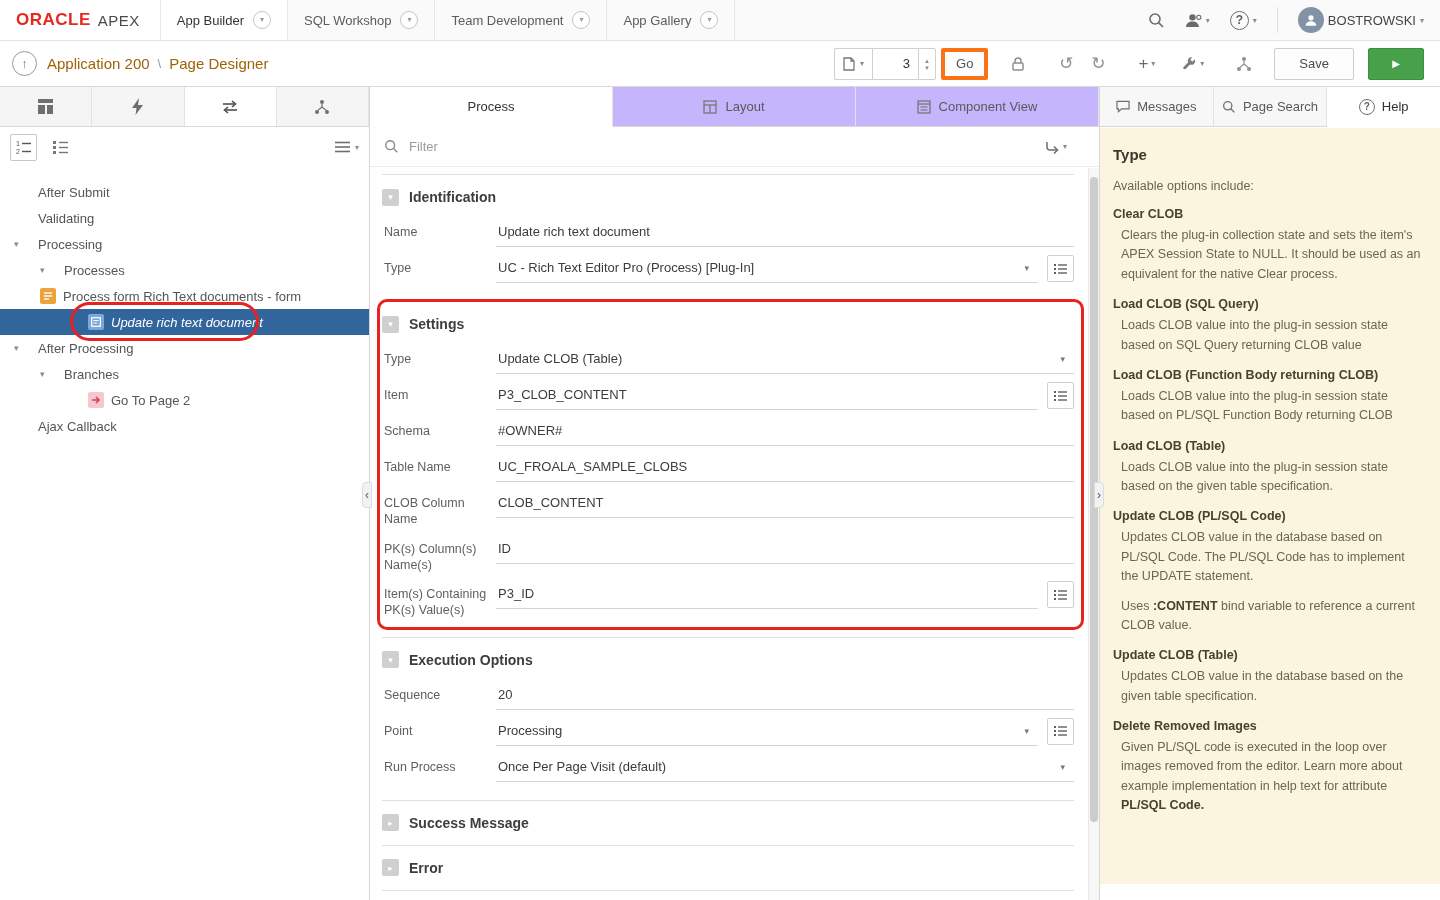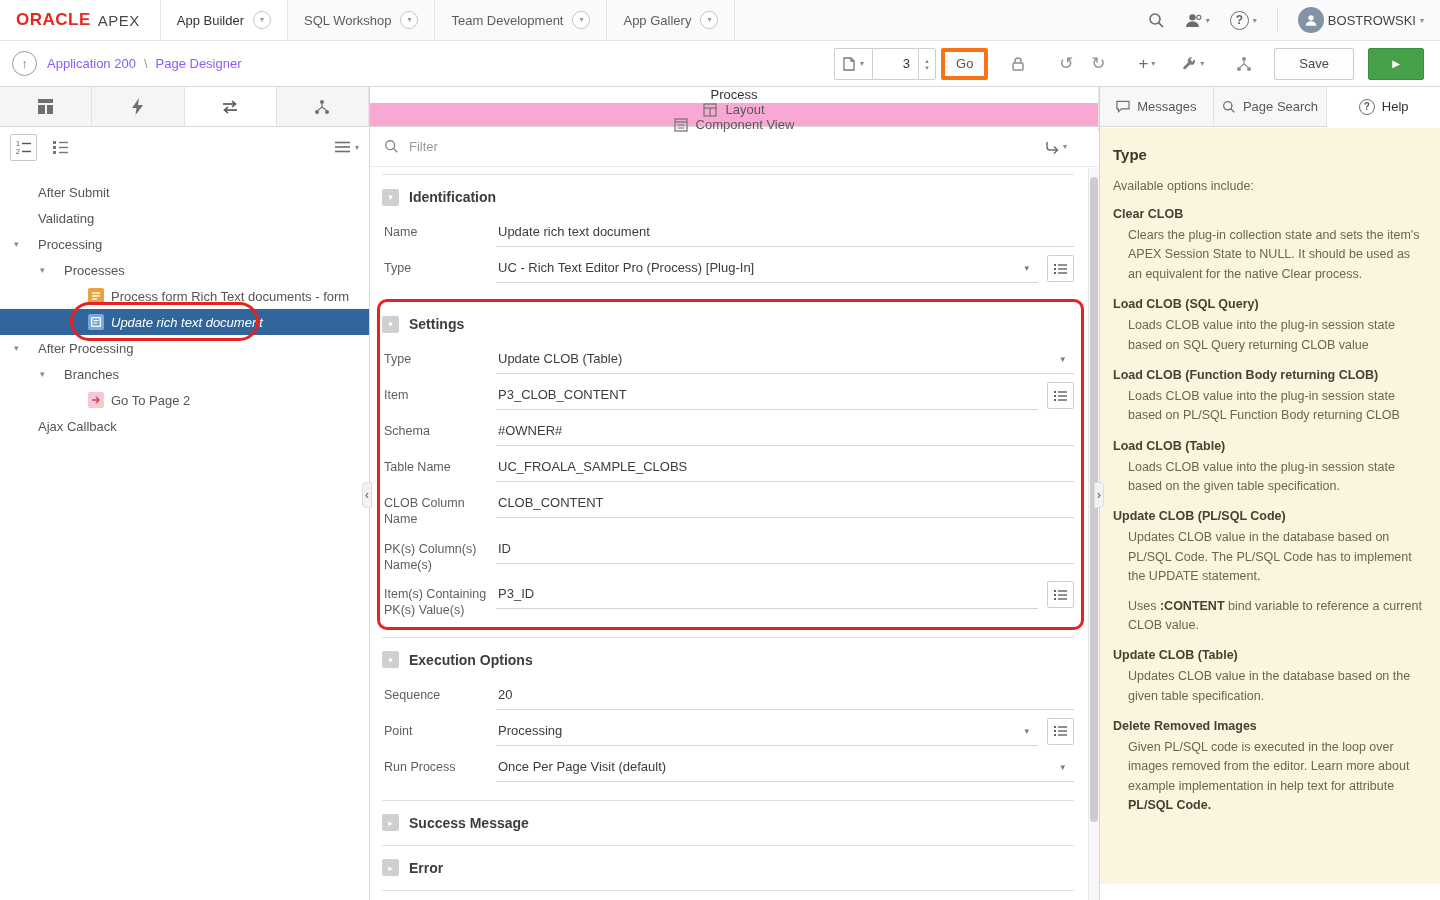--- a/index.html
+++ b/index.html
@@ -27,21 +27,21 @@
   .h-divider { width:1px; height:26px; background:#e0e0e0; }
   .avatar { width:26px; height:26px; border-radius:50%; background:#8293a6; display:flex;
             align-items:center; justify-content:center; }
   .user-name { font-size:13px; color:#444; }
 
   
   .toolbar { position:absolute; top:41px; left:0; right:0; height:46px; background:#fff;
              border-bottom:1px solid #d9d9d9; display:flex; align-items:center; padding:0 16px 0 12px; }
   .crumb-circ { width:25px; height:25px; border:1.5px solid #9a9a9a; border-radius:50%; display:flex;
                 align-items:center; justify-content:center; font-size:13px; color:#777; cursor:pointer; }
-  .crumb-txt { font-size:13px; color:#8b5cf6; margin-left:10px; }
+  .crumb-txt { font-size:15px; color:#a16207; margin-left:10px; }
   .crumb-sep { font-size:13px; color:#9a9a9a; margin:0 8px; }
   .tb-right { margin-left:auto; display:flex; align-items:center; }
   .pagesel { display:flex; align-items:stretch; height:32px; }
   .pagesel .seg { border:1px solid #cfcfcf; background:#fff; display:flex; align-items:center;
                   justify-content:center; gap:5px; padding:0 8px; }
   .pagesel .seg.first { border-radius:2px 0 0 2px; border-right:none; }
   .pg-num { width:46px; border:1px solid #cfcfcf; border-right:none; text-align:right; padding-right:8px;
             font-size:13px; color:#333; font-family:inherit; }
   .spinner { width:18px; border:1px solid #cfcfcf; display:flex; flex-direction:column; align-items:center;
              justify-content:center; color:#8a8a8a; border-radius:0 2px 2px 0; background:#fff; }
@@ -80,21 +80,21 @@
   .tree-row.sel { background:#31659c; color:#fff; }
   .tree-row.sel .tree-label { font-style:italic; }
   .tw { width:16px; font-size:9px; color:#8a8a8a; flex-shrink:0; }
   .tree-icon { width:16px; height:16px; border-radius:2px; margin-right:7px; flex-shrink:0;
                display:flex; align-items:center; justify-content:center; }
   .ti-orange { background:#eca33d; }
   .ti-blue { background:#7aa8d8; }
   .ti-pink { background:#f6c7d1; }
 
   
-  .center-tabs { height:40px; display:flex; background:#f9a8d4; border-bottom:1px solid #d9d9d9;flex-direction:column; }
+  .center-tabs { height:40px; display:flex; background:#c4b5fd; border-bottom:1px solid #d9d9d9; }
   .c-tab { flex:1; display:flex; align-items:center; justify-content:center; gap:8px; font-size:13px;
            color:#5a5a5a; border-right:1px solid #e2e2e2; cursor:pointer; }
   .c-tab.active { background:#fff; color:#333; margin-bottom:-1px; border-bottom:1px solid #fff; }
   .filter-bar { height:40px; display:flex; align-items:center; gap:10px; padding:0 14px;
                 border-bottom:1px solid #ececec; }
   .filter-input { flex:1; border:none; outline:none; font-size:13px; color:#444; font-family:inherit; }
   .filter-input::placeholder { color:#9a9a9a; }
   .goto-grp { display:flex; align-items:center; gap:3px; color:#6f6f6f; cursor:pointer; margin-right:18px; }
   .center-content { position:absolute; top:81px; left:0; right:11px; bottom:0; overflow:hidden;
                     padding:6px 14px 0 12px; }
@@ -121,21 +121,21 @@
   .right-tabs { height:40px; display:flex; background:#f7f7f7; border-bottom:1px solid #d9d9d9; }
   .r-tab { flex:1; display:flex; align-items:center; justify-content:center; gap:7px; font-size:13px;
            color:#5a5a5a; border-right:1px solid #e2e2e2; cursor:pointer; }
   .r-tab:last-child { border-right:none; }
   .r-tab.active { background:#fff; color:#333; margin-bottom:-1px; border-bottom:1px solid #fff; }
   .help-content { position:absolute; top:41px; left:0; right:0; bottom:0; background:#fbf5df;
                   padding:18px 16px 0 13px; overflow:hidden; }
   .help-title { font-size:15px; font-weight:bold; color:#3c382a; margin-bottom:16px; }
   .help-intro { font-size:12.5px; color:#6d654c; margin-bottom:14px; }
   .help-term { font-size:12.5px; font-weight:bold; color:#474130; margin:13px 0 5px; }
-  .help-para { font-size:12.5px; color:#6d654c; line-height:1.55; margin:0 0 10px 15px; }
+  .help-para { font-size:12.5px; color:#6d654c; line-height:1.55; margin:0 0 10px 8px; }
   .help-para b { color:#474130; }
 
   
   .anno { position:absolute; border:3px solid #e8231f; pointer-events:none; z-index:60; }
   .anno-tree { left:70px; top:302px; width:189px; height:39px; border-radius:20px; }
   .splitter { position:absolute; z-index:40; color:#555; font-size:12px; width:10px; height:26px;
               display:flex; align-items:center; justify-content:center; cursor:pointer; background:#f2f2f2;
               border:1px solid #ddd; }
   .split-l { left:362px; top:482px; border-radius:4px 0 0 4px; }
   .split-r { left:1094px; top:482px; border-radius:0 4px 4px 0; }
@@ -330,21 +330,21 @@
         <span class="tree-label">Validating</span>
       </div>
       <div class="tree-row" style="padding-left:14px">
         <span class="tw">▾</span>
         <span class="tree-label" style="margin-left:8px">Processing</span>
       </div>
       <div class="tree-row" style="padding-left:40px">
         <span class="tw">▾</span>
         <span class="tree-label" style="margin-left:8px">Processes</span>
       </div>
-      <div class="tree-row" style="padding-left:88px">
+      <div class="tree-row" style="padding-left:40px">
         <span class="tree-icon ti-orange">
           <svg width="10" height="10" viewBox="0 0 10 10">
               <line x1="1" y1="2" x2="9" y2="2" stroke="#fff" stroke-width="1.4"></line>
               <line x1="1" y1="5" x2="9" y2="5" stroke="#fff" stroke-width="1.4"></line>
               <line x1="1" y1="8" x2="6" y2="8" stroke="#fff" stroke-width="1.4"></line>
             </svg>
         </span>
         <span class="tree-label">Process form Rich Text documents - form</span>
       </div>
       <div class="tree-row sel" style="padding-left:88px">

